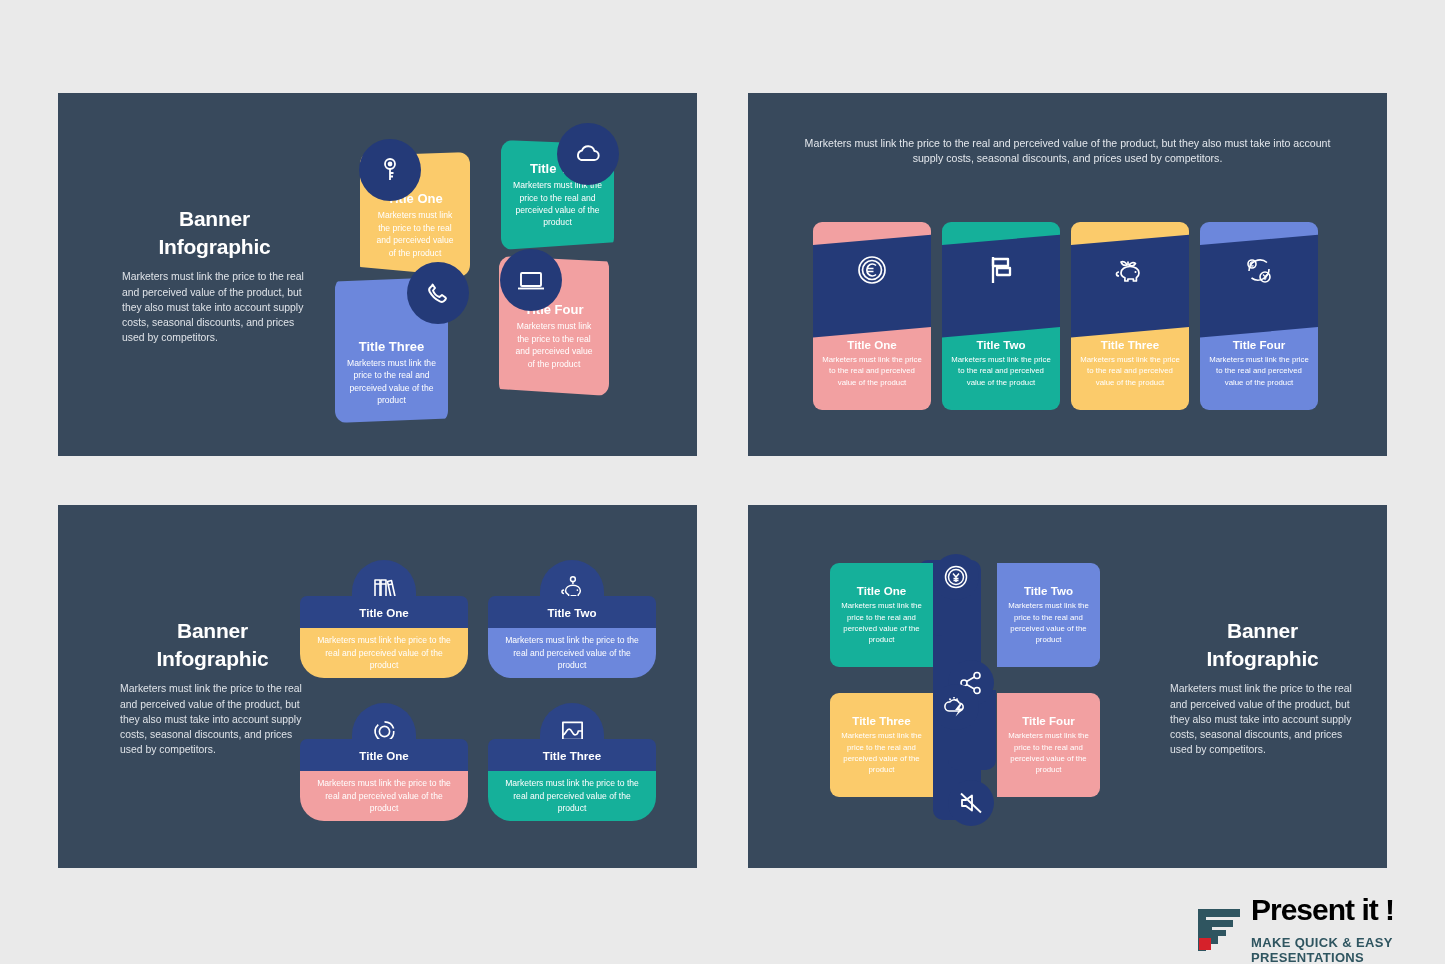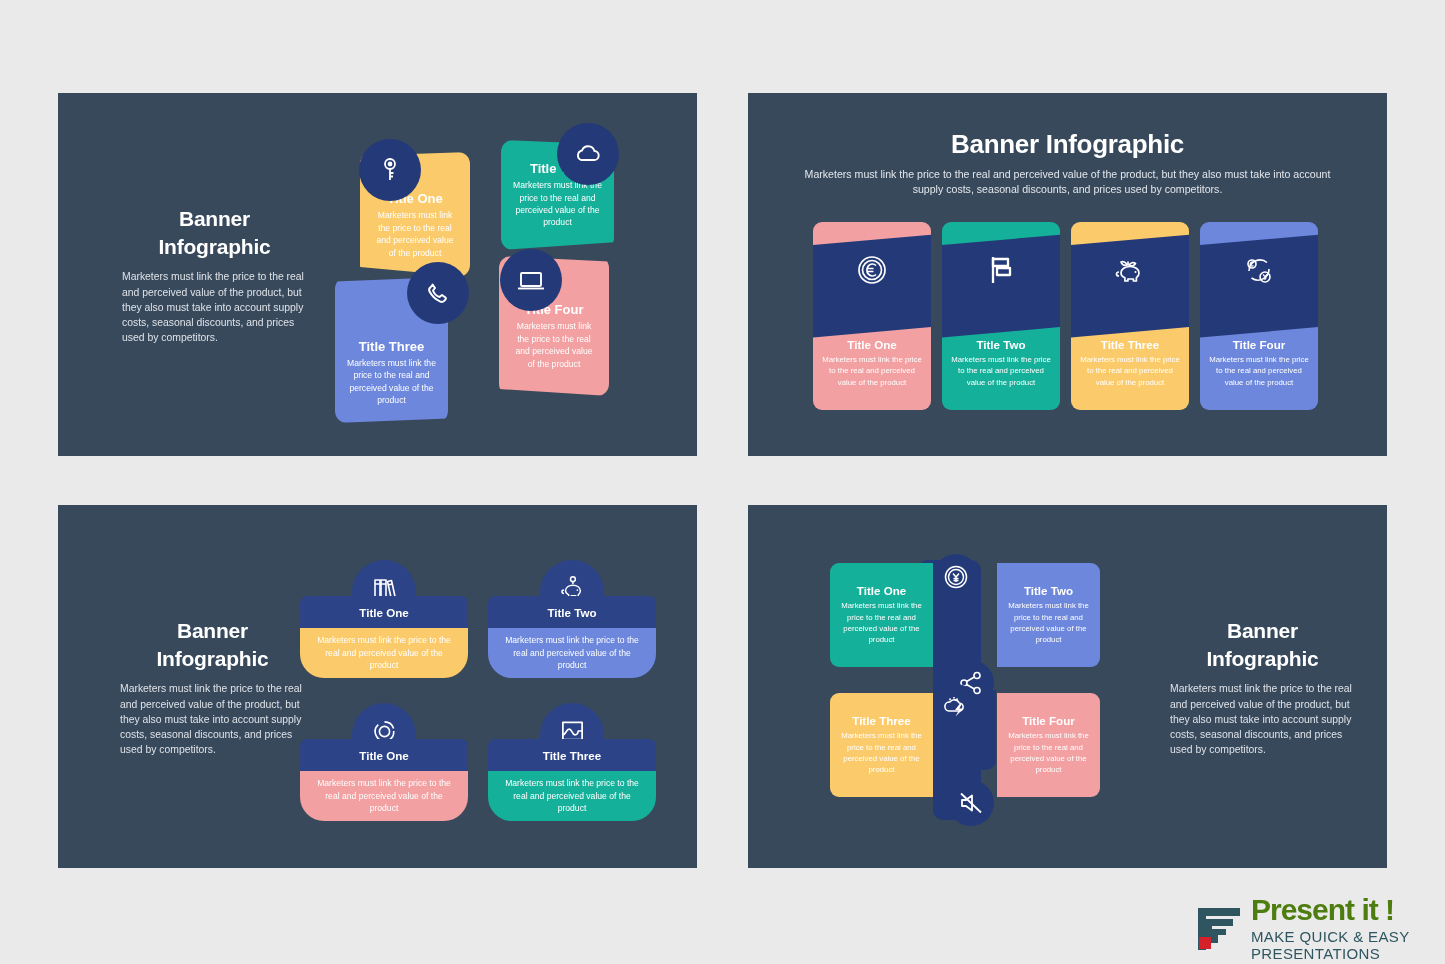--- a/index.html
+++ b/index.html
@@ -77,22 +77,22 @@
   .p4-card { position:absolute; width:103px; height:104px; display:flex;
              flex-direction:column; align-items:center; justify-content:center; padding:0 8px; }
   .p4-title { color:#fff; font-weight:bold; font-size:11.6px; margin-bottom:3px; }
   .p4-desc  { color:#ffffff; font-size:7.8px; line-height:1.45; text-align:center; }
   .p4-badge { position:absolute; width:46px; height:46px; border-radius:50%; background:#243a78;
               display:flex; align-items:center; justify-content:center; }
   .p4-connector { position:absolute; background:#243a78; }
 
   
   #logo { position:absolute; left:1196px; top:895px; width:226px; height:52px; }
-  .logo-word { font-size:30px; font-weight:bold; color:#4d7c0f; letter-spacing:-1px; line-height:1; }
-  .logo-tag  { font-size:15px; font-weight:normal; color:#2f5560; letter-spacing:0.35px; margin-top:3px; }
+  .logo-word { font-size:30px; font-weight:bold; color:#000000; letter-spacing:-1px; line-height:1; }
+  .logo-tag  { font-size:13px; font-weight:bold; color:#2f5560; letter-spacing:0.35px; margin-top:10px; }
   svg { display:block; }
 </style>
 </head>
 <body>
 
 <div class="panel" id="panel1">
 
   <div class="side-block" style="left:64px; top:112px;">
     <div class="side-title">
       <div>Banner</div>
@@ -145,21 +145,20 @@
     <svg width="28" height="21" viewBox="0 0 28 21" fill="none" stroke="#fff" stroke-width="1.9" stroke-linejoin="round">
       <rect x="4" y="3" width="20" height="13" rx="1"></rect>
         <path d="M1 18.5h26"></path>
     </svg>
   </div>
 </div>
 
 <div class="panel" id="panel2">
 
   <div class="p2-head" style="top:36px;">
-    <div class="p2-title-main">Banner Infographic</div>
     <div class="p2-sub">Marketers must link the price to the real and perceived value of the product, but they also must take into account supply costs, seasonal discounts, and prices used by competitors.</div>
   </div>
 
   <div class="p2-card" style="left:65px; top:129px; background:#f2a0a1;">
     <div class="p2-band" style="top:18px; transform:rotate(-5deg);"></div>
     <div class="p2-icon">
       <svg width="32" height="32" viewBox="0 0 32 32" fill="none" stroke="#fff" stroke-width="1.7">
         <circle cx="16" cy="16" r="13"></circle>
           <circle cx="16" cy="16" r="9.5"></circle>
         <path d="M20 11.5a5.5 6 0 1 0 0 9M10.5 14.5h7M10.5 17.5h7"></path>

